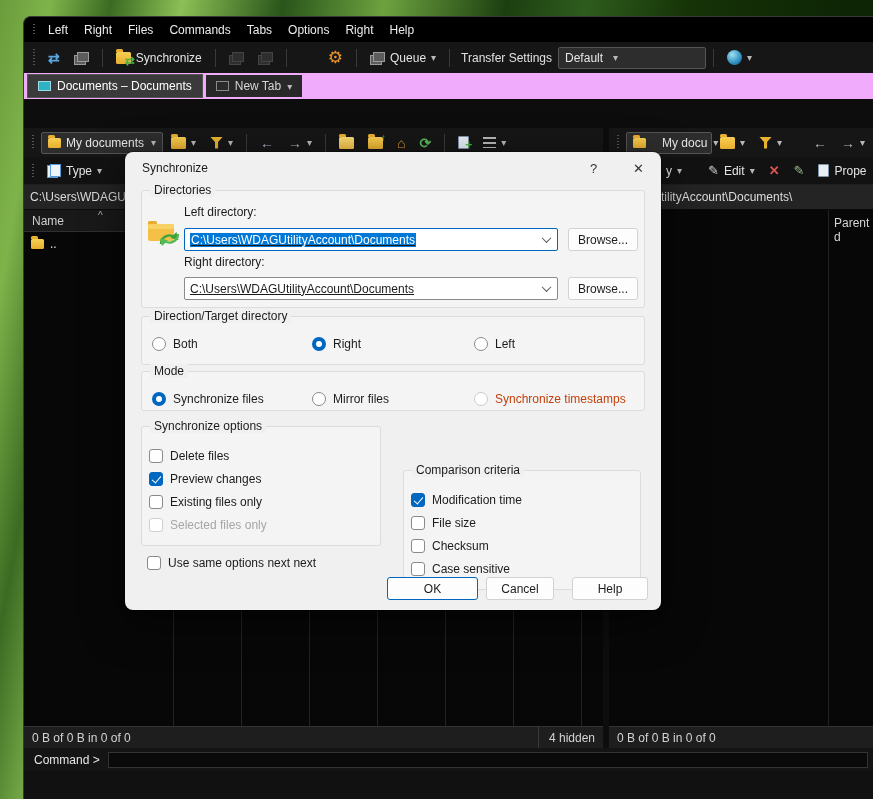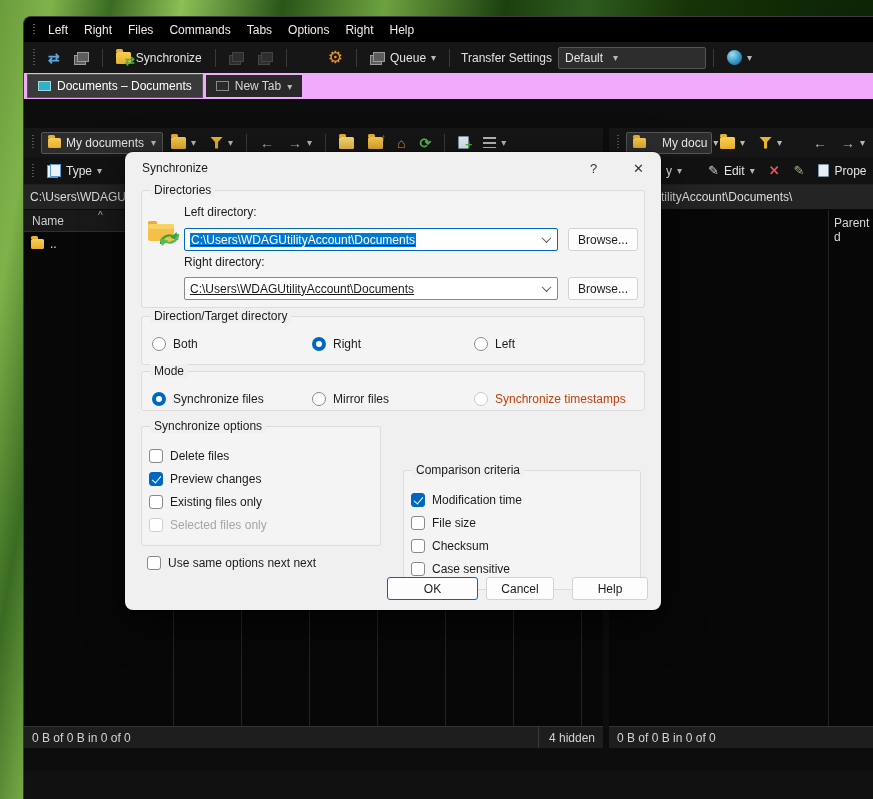--- a/index.html
+++ b/index.html
@@ -344,20 +344,24 @@
           <span class="vline" style="left:219px;"></span>
           <span style="position:absolute; left:225px; top:6px; color:#d6d6d6;">Parent d</span>
         </div>
 
         <div class="p-status">
           <span>0 B of 0 B in 0 of 0</span>
         </div>
       </div>
     </div>
 
+    <div class="command-bar">
+      <span>Command &gt;</span>
+      <input class="command-input" style="">
+    </div>
     <div class="bottom-strip"></div>
   </div>
 
   <div class="dialog">
     <div class="dlg-titlebar">
       <span class="dlg-title">Synchronize</span>
       <div class="dlg-tbtn">
         <span>?</span>
       </div>
       <div class="dlg-tbtn">

